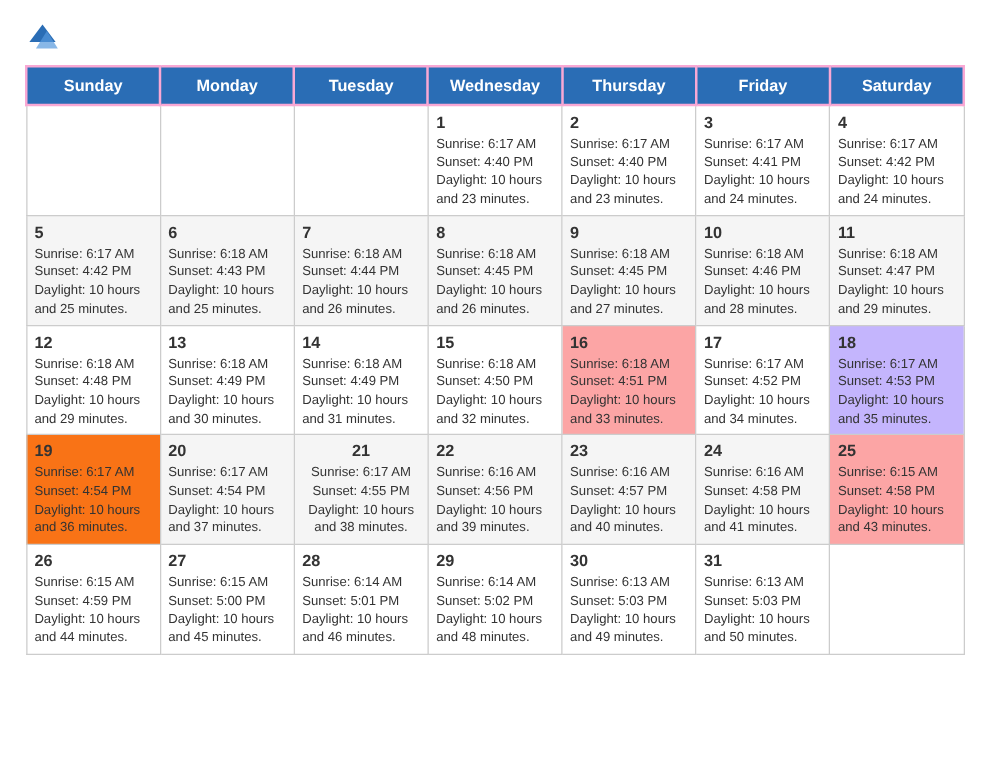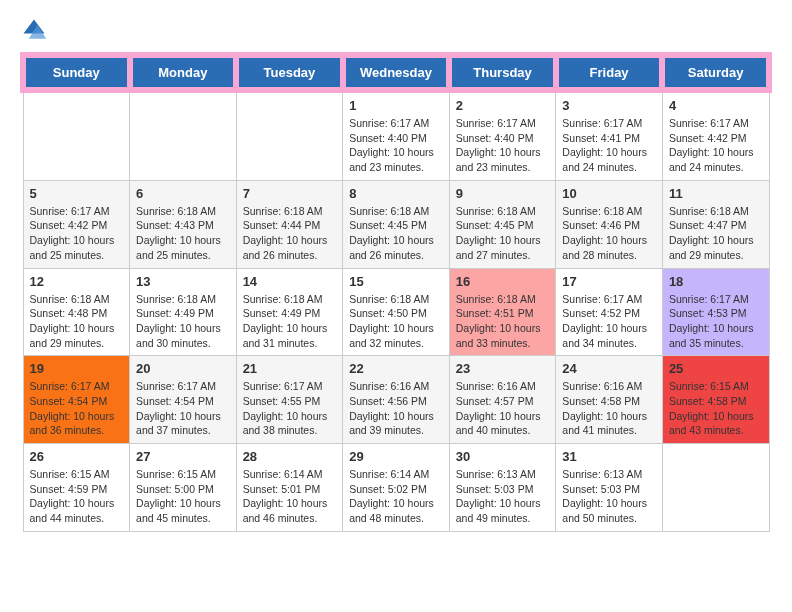--- a/index.html
+++ b/index.html
@@ -45,21 +45,21 @@
       border-collapse: collapse;
       border: 1px solid #ccc;
     }
     .calendar th {
       background-color: #2a6db5;
       color: #fff;
       font-size: 13px;
       font-weight: bold;
       padding: 7px 5px;
       text-align: center;
-      border: 6px solid #f9a8d4;
+      border: 2px solid #f9a8d4;
     }
     .calendar td {
       border: 1px solid #ccc;
       vertical-align: top;
       padding: 5px 6px;
       font-size: 11px;
       color: #333;
       min-height: 80px;
       width: calc(100% / 7);
       background: #fff;
@@ -205,37 +205,37 @@
         </tr>
         <tr>
           <td style="background-color: #f97316;">
             <span class="day-number">19</span>
             <div class="day-info">Sunrise: 6:17 AM<br>Sunset: 4:54 PM<br>Daylight: 10 hours<br>and 36 minutes.</div>
           </td>
           <td style="background-color: rgb(245, 245, 245);">
             <span class="day-number">20</span>
             <div class="day-info">Sunrise: 6:17 AM<br>Sunset: 4:54 PM<br>Daylight: 10 hours<br>and 37 minutes.</div>
           </td>
-          <td style="background-color: rgb(245, 245, 245);">
+          <td style="background-color: rgb(245, 245, 245); text-align: center;">
             <span class="day-number">21</span>
             <div class="day-info">Sunrise: 6:17 AM<br>Sunset: 4:55 PM<br>Daylight: 10 hours<br>and 38 minutes.</div>
           </td>
           <td style="background-color: rgb(245, 245, 245);">
             <span class="day-number">22</span>
             <div class="day-info">Sunrise: 6:16 AM<br>Sunset: 4:56 PM<br>Daylight: 10 hours<br>and 39 minutes.</div>
           </td>
           <td style="background-color: rgb(245, 245, 245);">
             <span class="day-number">23</span>
             <div class="day-info">Sunrise: 6:16 AM<br>Sunset: 4:57 PM<br>Daylight: 10 hours<br>and 40 minutes.</div>
           </td>
           <td style="background-color: rgb(245, 245, 245);">
             <span class="day-number">24</span>
             <div class="day-info">Sunrise: 6:16 AM<br>Sunset: 4:58 PM<br>Daylight: 10 hours<br>and 41 minutes.</div>
           </td>
-          <td style="background-color: #ef4444;">
+          <td style="background-color: #fca5a5;">
             <span class="day-number">25</span>
             <div class="day-info">Sunrise: 6:15 AM<br>Sunset: 4:58 PM<br>Daylight: 10 hours<br>and 43 minutes.</div>
           </td>
         </tr>
         <tr>
           <td style="background-color: rgb(255, 255, 255);">
             <span class="day-number">26</span>
             <div class="day-info">Sunrise: 6:15 AM<br>Sunset: 4:59 PM<br>Daylight: 10 hours<br>and 44 minutes.</div>
           </td>
           <td style="background-color: rgb(255, 255, 255);">

